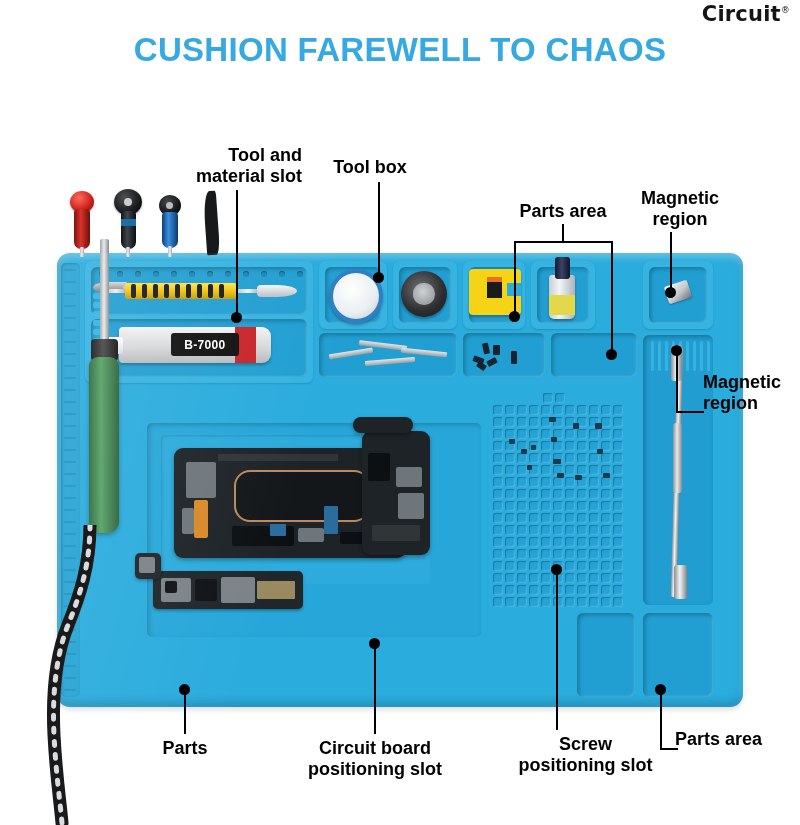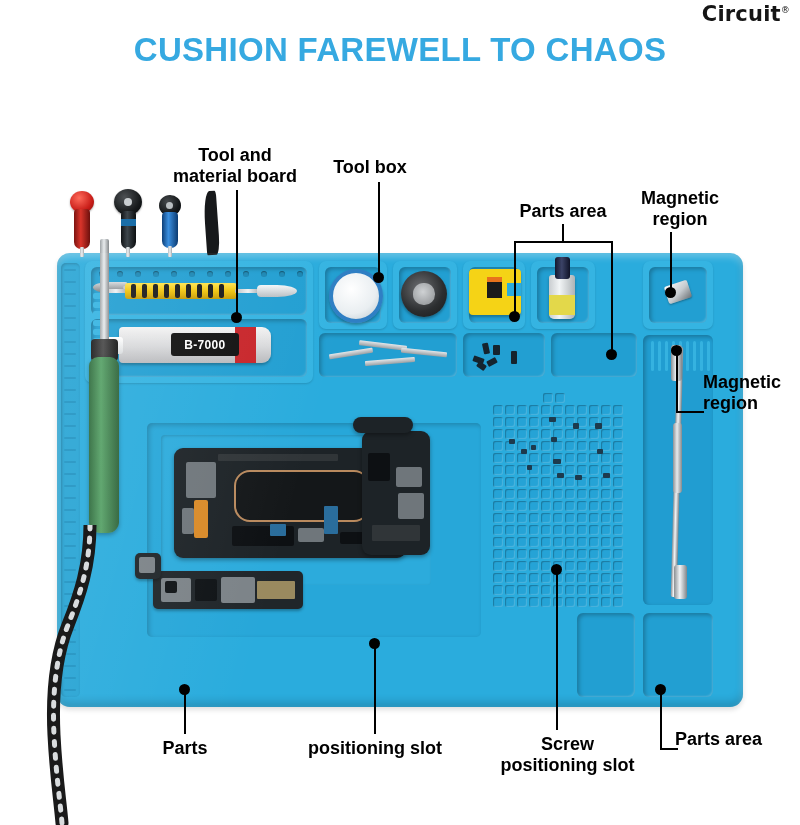--- a/index.html
+++ b/index.html
@@ -642,23 +642,23 @@
       <div class="screwdot" style="left: 546px; top: 220px; width: 7px; height: 5px;"></div>
       <div class="screwdot" style="left: 470px; top: 212px; width: 5px; height: 5px;"></div>
     </div>
   </div>
 
 <svg class="cord" style="left:40px;top:525px;width:110px;height:300px;" viewBox="0 0 110 300">
   <path d="M50 0 C50 40 40 70 28 100 C16 130 12 170 14 210 C16 250 20 275 22 298" stroke="#1a1a1a" stroke-width="13" fill="none" stroke-linecap="round"></path>
   <path d="M50 0 C50 40 40 70 28 100 C16 130 12 170 14 210 C16 250 20 275 22 298" stroke="#d9dcde" stroke-width="5" fill="none" stroke-linecap="round" stroke-dasharray="4 9"></path>
 </svg>
 
-<div class="lbl" style="left:160px;top:145px;width:150px;">
+<div class="lbl" style="left:152px;top:145px;width:150px;text-align:right;">
   <div>Tool and</div>
-  <div>material board</div>
+  <div>material slot</div>
 </div>
 <div class="ln vln" style="left:236px;top:190px;height:127px;"></div>
 <div class="dot" style="left:231px;top:312px;"></div>
 
 <div class="lbl" style="left:315px;top:157px;width:110px;">
   <div>Tool box</div>
 </div>
 <div class="ln vln" style="left:378px;top:182px;height:94px;"></div>
 <div class="dot" style="left:373px;top:272px;"></div>
 
@@ -687,26 +687,27 @@
 <div class="ln vln" style="left:676px;top:352px;height:60px;"></div>
 <div class="dot" style="left:671px;top:345px;"></div>
 
 <div class="lbl" style="left:135px;top:738px;width:100px;">
   <div>Parts</div>
 </div>
 <div class="ln vln" style="left:184px;top:690px;height:44px;"></div>
 <div class="dot" style="left:179px;top:684px;"></div>
 
 <div class="lbl" style="left:290px;top:738px;width:170px;">
+  <div>Circuit board</div>
   <div>positioning slot</div>
 </div>
 <div class="ln vln" style="left:374px;top:644px;height:90px;"></div>
 <div class="dot" style="left:369px;top:638px;"></div>
 
-<div class="lbl" style="left:480px;top:734px;width:175px;">
+<div class="lbl" style="left:498px;top:734px;width:175px;">
   <div>Screw</div>
   <div>positioning slot</div>
 </div>
 <div class="ln vln" style="left:556px;top:570px;height:160px;"></div>
 <div class="dot" style="left:551px;top:564px;"></div>
 
 <div class="lbl left" style="left:675px;top:729px;width:120px;">
   <div>Parts area</div>
 </div>
 <div class="ln hln" style="left:660px;top:748px;width:18px;"></div>

